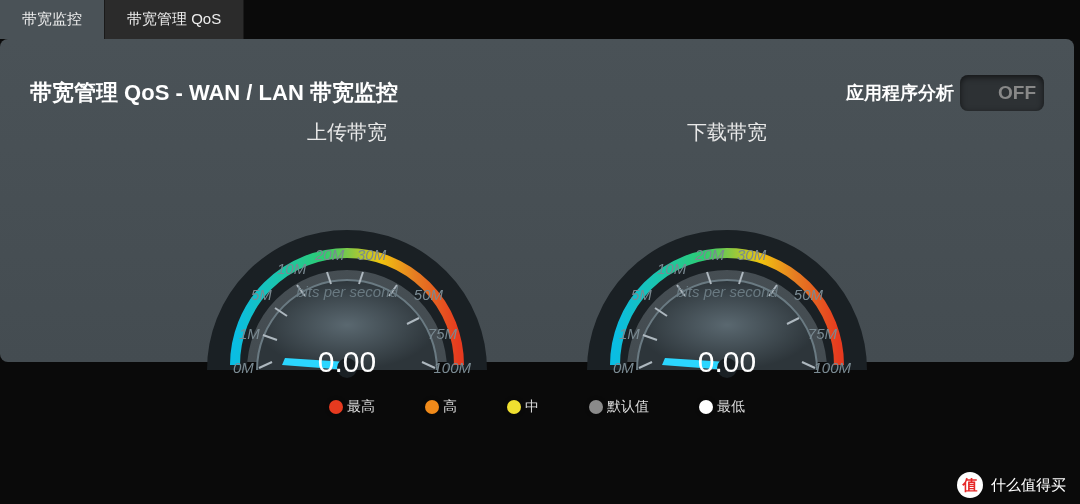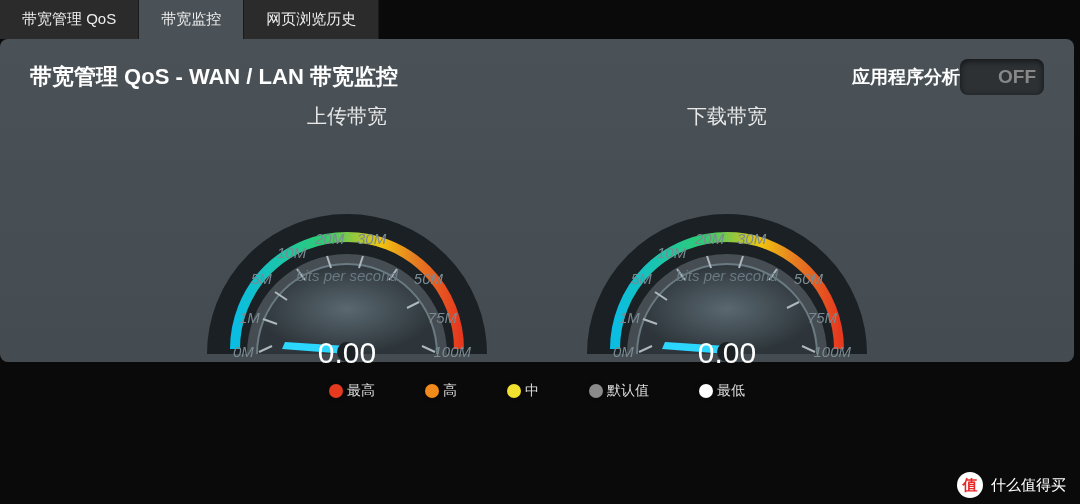--- a/index.html
+++ b/index.html
@@ -13,43 +13,43 @@
 .tab {
   padding: 10px 22px; font-size: 15px;
   background: #2b2b2b; color: #eee;
   border-right: 1px solid #1a1a1a;
   cursor: pointer;
 }
 .tab.active { background: #4a5257; }
 .panel {
   background: linear-gradient(#4a5257, #444c51);
   border-radius: 8px; margin: 0 6px 6px 0;
-  padding: 20px 30px; height: 323px;
+  padding: 36px 30px; height: 323px;
   display: flex; flex-direction: column; text-align: center;
 }
 .panel-header {
   display: flex; justify-content: space-between; align-items: center;
   margin-bottom: 8px;
 }
 .panel-title { font-size: 22px; font-weight: bold; color: #fff; }
-.toggle-wrap { display: flex; align-items: center; gap: 0; }
+.toggle-wrap { display: flex; align-items: center; gap: 6px; }
 .toggle-label { font-size: 18px; font-weight: bold; }
 .toggle {
   width: 84px; height: 36px; border-radius: 8px;
   background: #2d3134; display: flex; align-items: center;
   justify-content: flex-end; padding-right: 8px;
   box-shadow: inset 0 2px 6px rgba(0,0,0,.6);
   color: #888; font-weight: bold; font-size: 19px;
 }
 .gauges { display: flex; gap: 80px; justify-content: center; flex: 1; }
 .gauge-box { display: flex; flex-direction: column; align-items: center; gap: 32px; }
 .gauge-title { font-size: 20px; color: #e8e8e8; margin-bottom: 12px; }
 .gauge { width: 300px; height: 200px; position: relative; }
 .gauge-value {
-  position: absolute; bottom: 4px; left: 50%; transform: translateX(-50%);
+  position: absolute; bottom: 11px; left: 50%; transform: translateX(-50%);
   font-size: 30px; color: #fff; font-weight: 300;
 }
 .gauge-unit {
   position: absolute; top: 93px; left: 50%; transform: translateX(-50%);
   font-size: 15px; color: #6a7a82; font-style: italic;
 }
 .tick-label {
   position: absolute; font-size: 15px; color: #7a8a92; font-style: italic;
 }
 .legend {
@@ -66,23 +66,22 @@
   width: 26px; height: 26px; border-radius: 50%;
   background: #fff; color: #e62828; font-weight: bold;
   display: flex; align-items: center; justify-content: center; font-size: 15px;
 }
 .wm-text { font-size: 15px; color: #fff; }
 </style>
 </head>
 <body>
 
 <div class="tabs">
+  <div class="tab active">带宽监控</div>
   <div class="tab">带宽管理 QoS</div>
-  <div class="tab active">带宽监控</div>
-  <div class="tab">网页浏览历史</div>
 </div>
 
 <div class="panel">
   <div class="panel-header">
     <div class="panel-title">带宽管理 QoS - WAN / LAN 带宽监控</div>
     <div class="toggle-wrap">
       <span class="toggle-label">应用程序分析</span>
       <div class="toggle">OFF</div>
     </div>
   </div>

